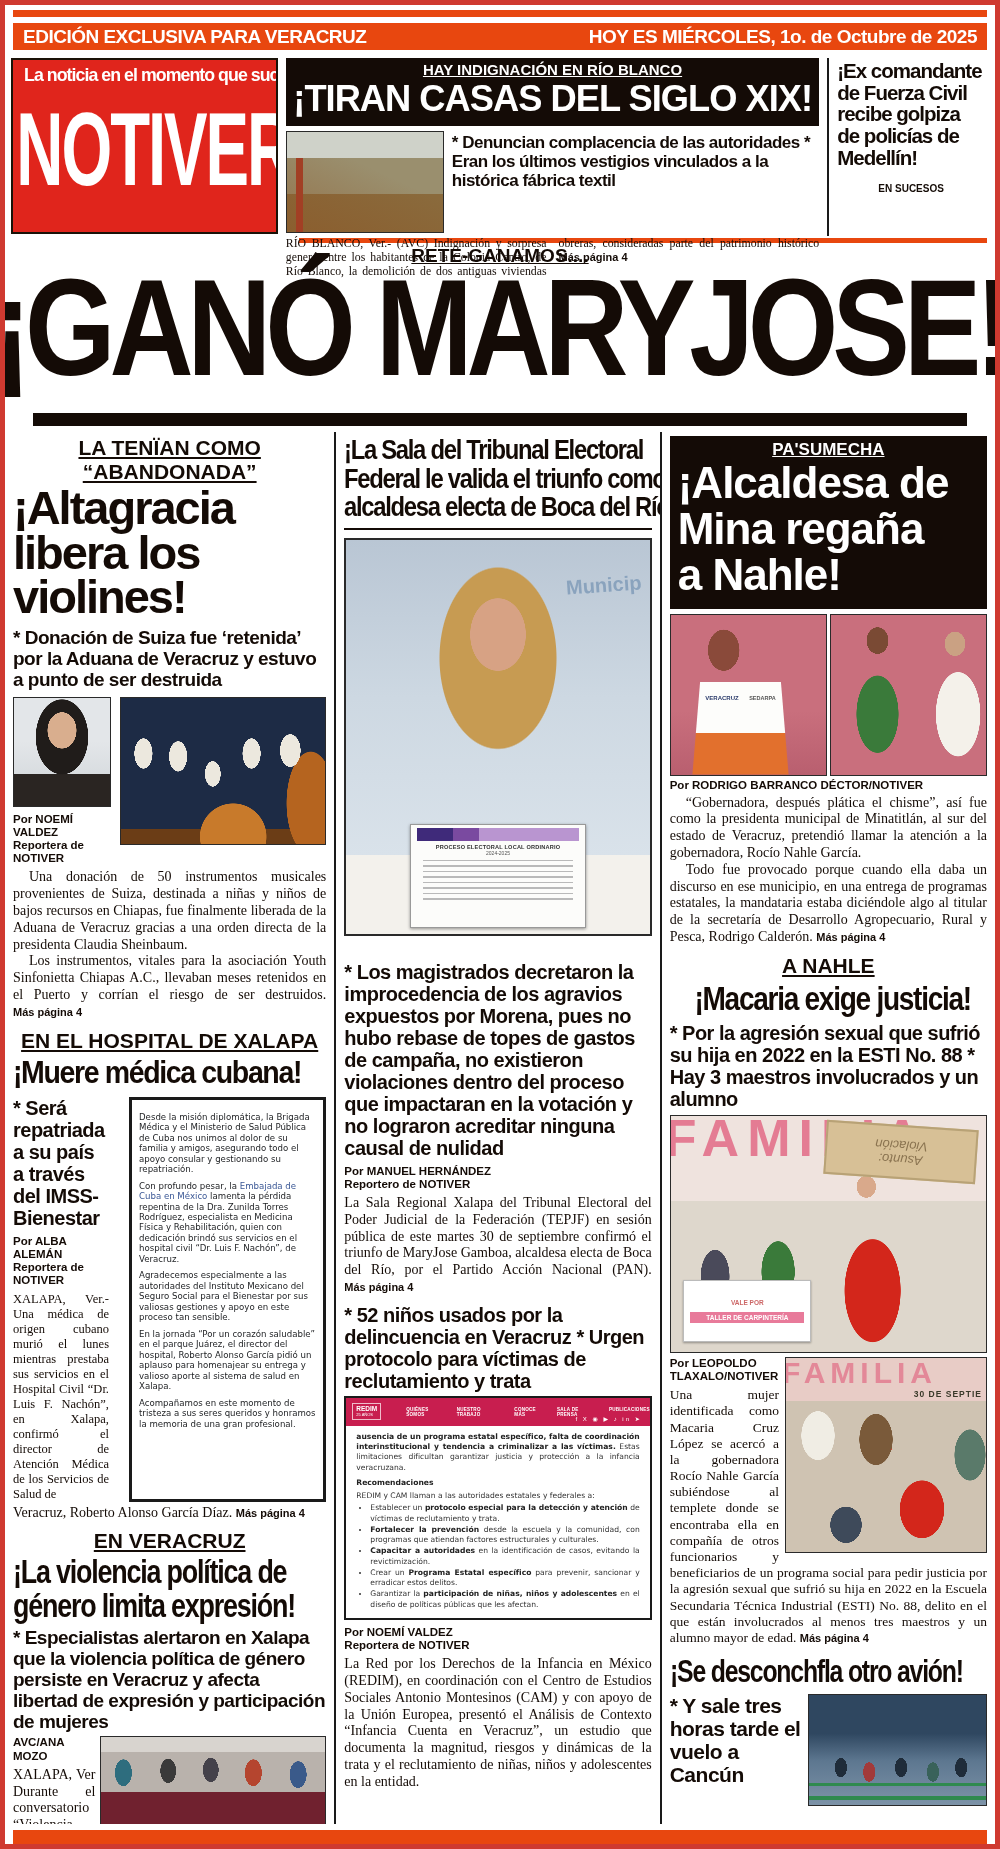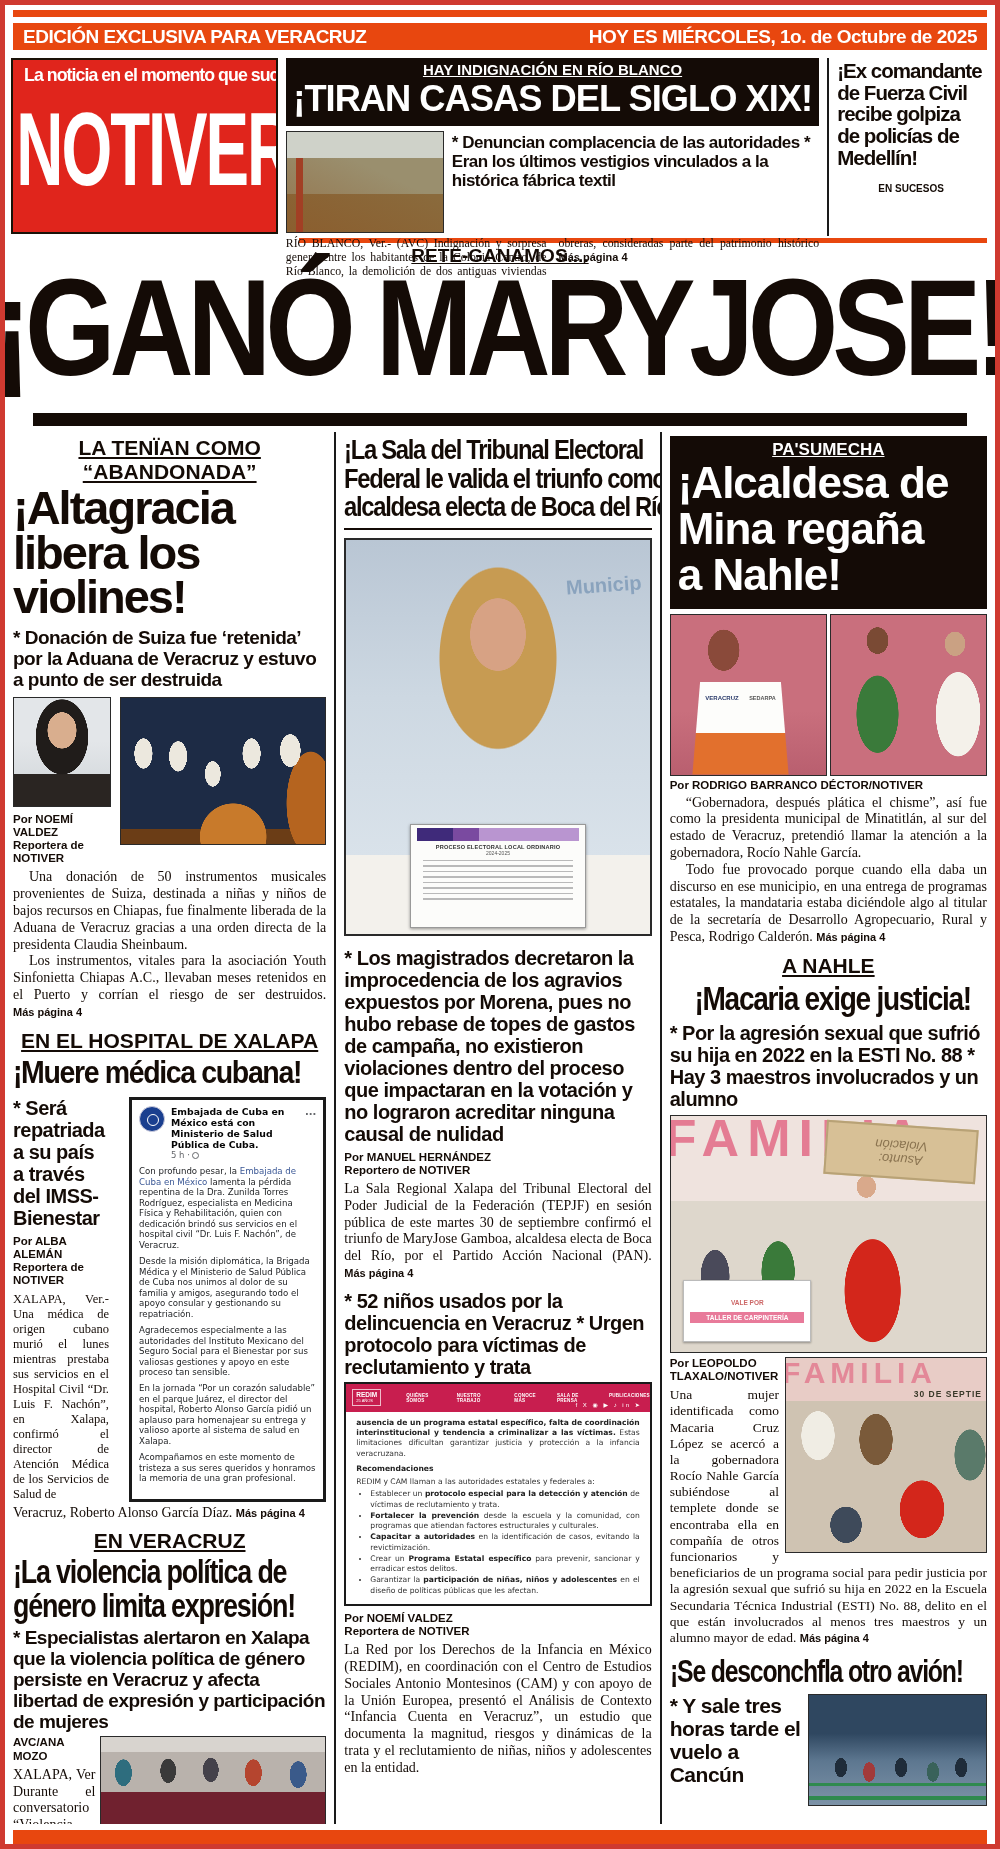--- a/index.html
+++ b/index.html
@@ -176,33 +176,22 @@
         <div style="display:flex;gap:20px;margin-top:6px">
           <div style="width:96px;flex:0 0 auto">
             <div class="sub" style="font-size:20px">* Será repatriada a su país a través del IMSS- Bienestar</div>
             <div class="byl">
               <span>Por ALBA ALEMÁN</span><br>
               <span>Reportera de NOTIVER</span>
             </div>
             <div class="bd" style="font-size:12.5px">XALAPA, Ver.- Una médica de origen cubano murió el lunes mientras prestaba sus servicios en el Hospital Civil “Dr. Luis F. Nachón”, en Xalapa, confirmó el director de Atención Médica de los Servicios de Salud de</div>
           </div>
           <div class="fb">
-            <div class="fb-head">
-              <div class="fb-av"></div>
-              <div>
-                <div class="fb-name">Embajada de Cuba en México está con Ministerio de Salud Pública de Cuba.</div>
-                <div class="fb-meta">
-                    <span>5 h ·</span>
-                    <span class="globe"></span>
-                  </div>
-              </div>
-              <div class="fb-dots">...</div>
-            </div>
+            <p class="fb-p">Desde la misión diplomática, la Brigada Médica y el Ministerio de Salud Pública de Cuba nos unimos al dolor de su familia y amigos, asegurando todo el apoyo consular y gestionando su repatriación.</p>
             <p class="fb-p"><span>Con profundo pesar, la </span><span class="fb-link">Embajada de Cuba en México</span><span> lamenta la pérdida repentina de la Dra. Zunilda Torres Rodríguez, especialista en Medicina Física y Rehabilitación, quien con dedicación brindó sus servicios en el hospital civil “Dr. Luis F. Nachón”, de Veracruz.</span></p>
-            <p class="fb-p">Desde la misión diplomática, la Brigada Médica y el Ministerio de Salud Pública de Cuba nos unimos al dolor de su familia y amigos, asegurando todo el apoyo consular y gestionando su repatriación.</p>
             <p class="fb-p">Agradecemos especialmente a las autoridades del Instituto Mexicano del Seguro Social para el Bienestar por sus valiosas gestiones y apoyo en este proceso tan sensible.</p>
             <p class="fb-p">En la jornada “Por un corazón saludable” en el parque Juárez, el director del hospital, Roberto Alonso García pidió un aplauso para homenajear su entrega y valioso aporte al sistema de salud en Xalapa.</p>
             <p class="fb-p">Acompañamos en este momento de tristeza a sus seres queridos y honramos la memoria de una gran profesional.</p>
           </div>
         </div>
         <div class="bd" style="margin-top:3px"><span>Veracruz, Roberto Alonso García Díaz.</span> <span class="more">Más página 4</span></div>
       </div>
 
       <div class="sec">
         <div class="kick"><span>EN VERACRUZ</span></div>
@@ -230,21 +219,21 @@
         </div>
         <div class="ph ph-mj" style="width:100%;height:398px;margin-top:8px;border-width:2.5px">
           <div class="wm">Municip</div>
           <div class="cert">
             <div class="certband"></div>
             <div class="cert-t1">PROCESO ELECTORAL LOCAL ORDINARIO</div>
             <div class="cert-t2">2024-2025</div>
             <div class="cert-lines"></div>
           </div>
         </div>
-        <div class="sub" style="font-size:20px;margin-top:11px">* Los magistrados decretaron la improcedencia de los agravios expuestos por Morena, pues no hubo rebase de topes de gastos de campaña, no existieron violaciones dentro del proceso que impactaran en la votación y no lograron acreditar ninguna causal de nulidad</div>
+        <div class="sub" style="font-size:20px;margin-top:25px">* Los magistrados decretaron la improcedencia de los agravios expuestos por Morena, pues no hubo rebase de topes de gastos de campaña, no existieron violaciones dentro del proceso que impactaran en la votación y no lograron acreditar ninguna causal de nulidad</div>
         <div class="byl">
           <span>Por MANUEL HERNÁNDEZ</span><br>
           <span>Reportero de NOTIVER</span>
         </div>
         <div class="bd"><span>La Sala Regional Xalapa del Tribunal Electoral del Poder Judicial de la Federación (TEPJF) en sesión pública de este martes 30 de septiembre confirmó el triunfo de MaryJose Gamboa, alcaldesa electa de Boca del Río, por el Partido Acción Nacional (PAN).</span> <span class="more">Más página 4</span></div>
       </div>
 
       <div class="sec">
         <div class="sub" style="font-size:20px;margin-top:6px">* 52 niños usados por la delincuencia en Veracruz * Urgen protocolo para víctimas de reclutamiento y trata</div>
         <div class="webbox">

